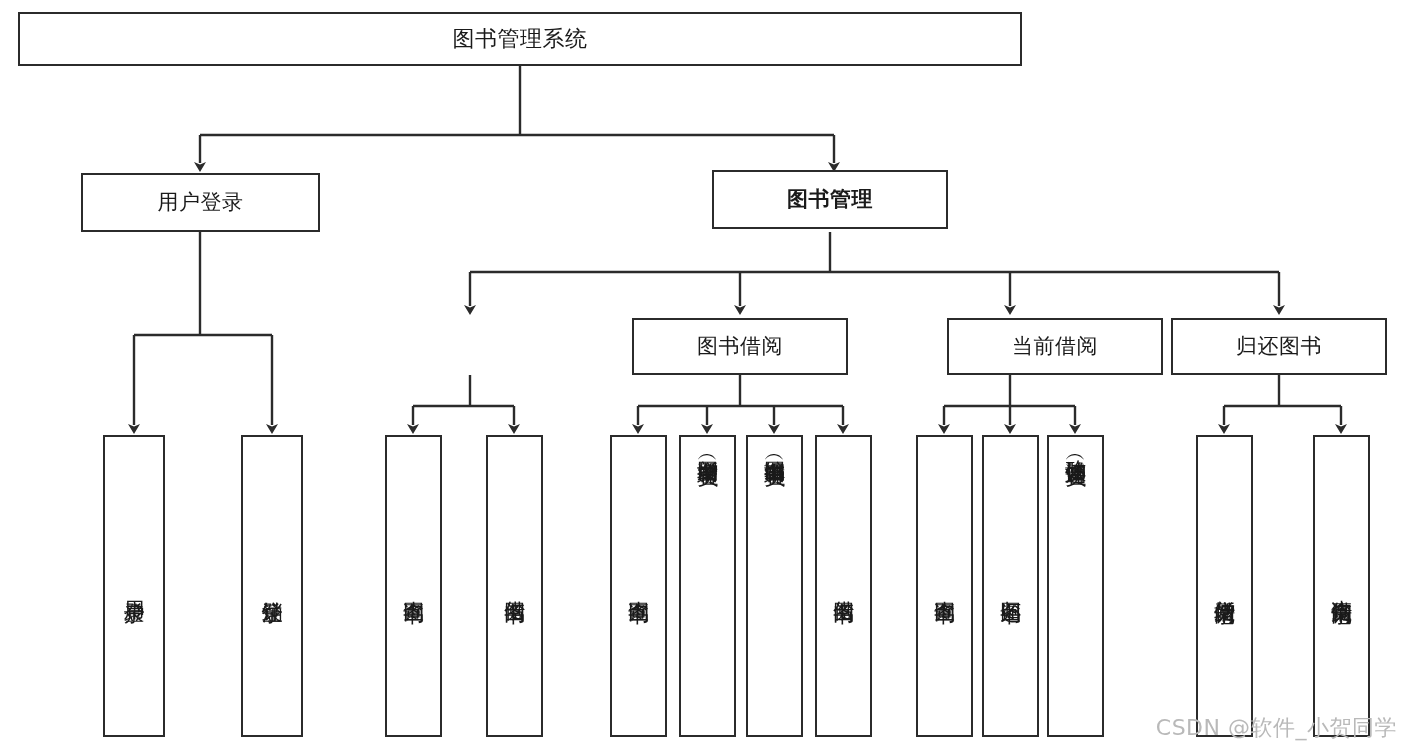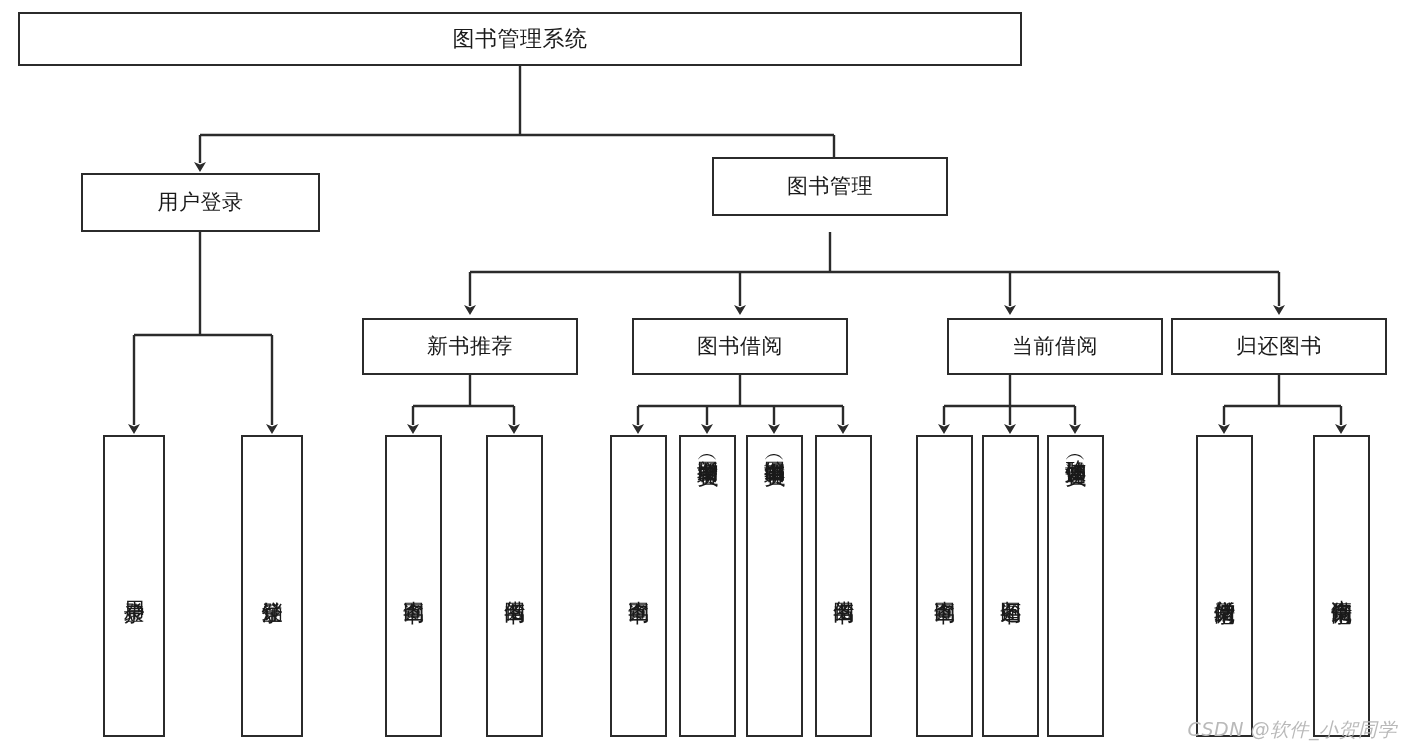--- a/index.html
+++ b/index.html
@@ -61,25 +61,24 @@
     margin: 0 auto;
   }
   .node.vert.center {
     align-items: center;
     padding-top: 0;
   }
   .watermark {
     position: absolute;
     right: 8px;
     bottom: 4px;
-    font-size: 19px;
+    font-size: 22px;
     color: #b9b9b9;
     letter-spacing: 0.5px;
     white-space: pre;
-    font-style: italic;
   }
 </style>
 </head>
 <body>
 
 <div id="canvas">
 
   <svg class="wires" viewBox="0 0 1405 747">
     <defs>
       <marker id="arrow" markerWidth="10" markerHeight="12" refX="1" refY="6" orient="auto" markerUnits="userSpaceOnUse">
@@ -130,27 +129,24 @@
     </g>
   </svg>
 
   <div class="node root horiz" style="left:18px; top:12px; width:1004px; height:54px;">
     <span class="label">图书管理系统</span>
   </div>
 
   <div class="node horiz" style="left:81px; top:173px; width:239px; height:59px;">
     <span class="label">用户登录</span>
   </div>
-  <div class="node horiz" style="left:712px; top:157px; width:236px; height:59px;">
+  <div class="node horiz" style="left:712px; top:170px; width:236px; height:59px;font-weight:bold;">
     <span class="label">图书管理</span>
   </div>
 
-  <div class="node horiz" style="left:362px; top:318px; width:216px; height:57px;">
-    <span class="label">新书推荐</span>
-  </div>
   <div class="node horiz" style="left:632px; top:318px; width:216px; height:57px;">
     <span class="label">图书借阅</span>
   </div>
   <div class="node horiz" style="left:902px; top:318px; width:216px; height:57px;margin-left:45px;">
     <span class="label">当前借阅</span>
   </div>
   <div class="node horiz" style="left:1171px; top:318px; width:216px; height:57px;">
     <span class="label">归还图书</span>
   </div>
 

